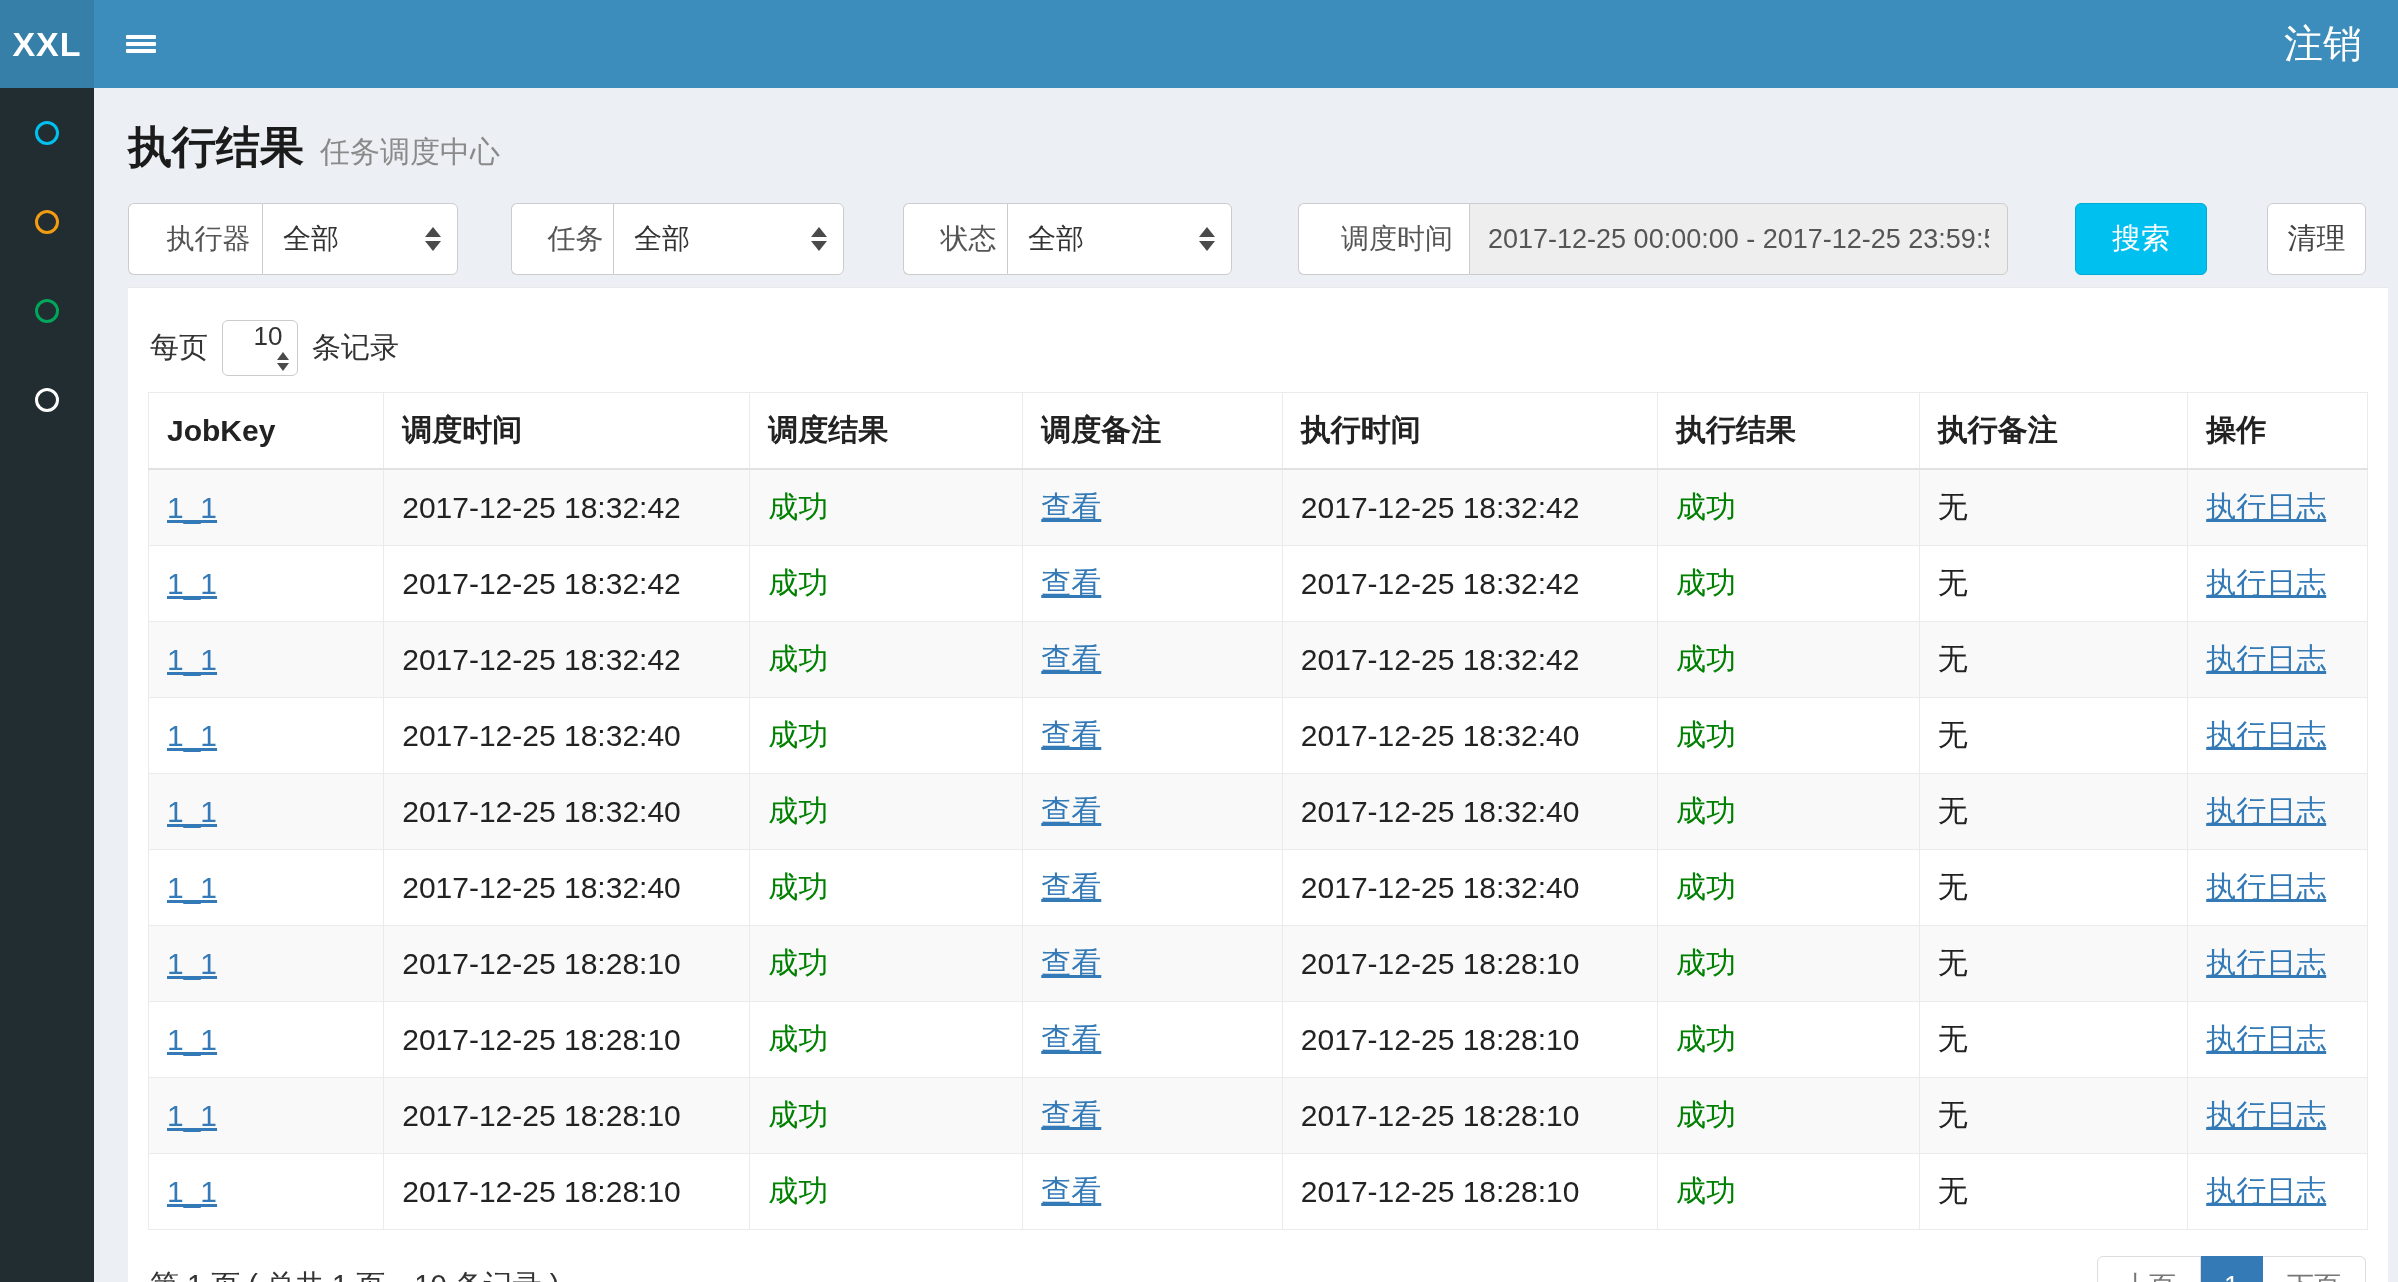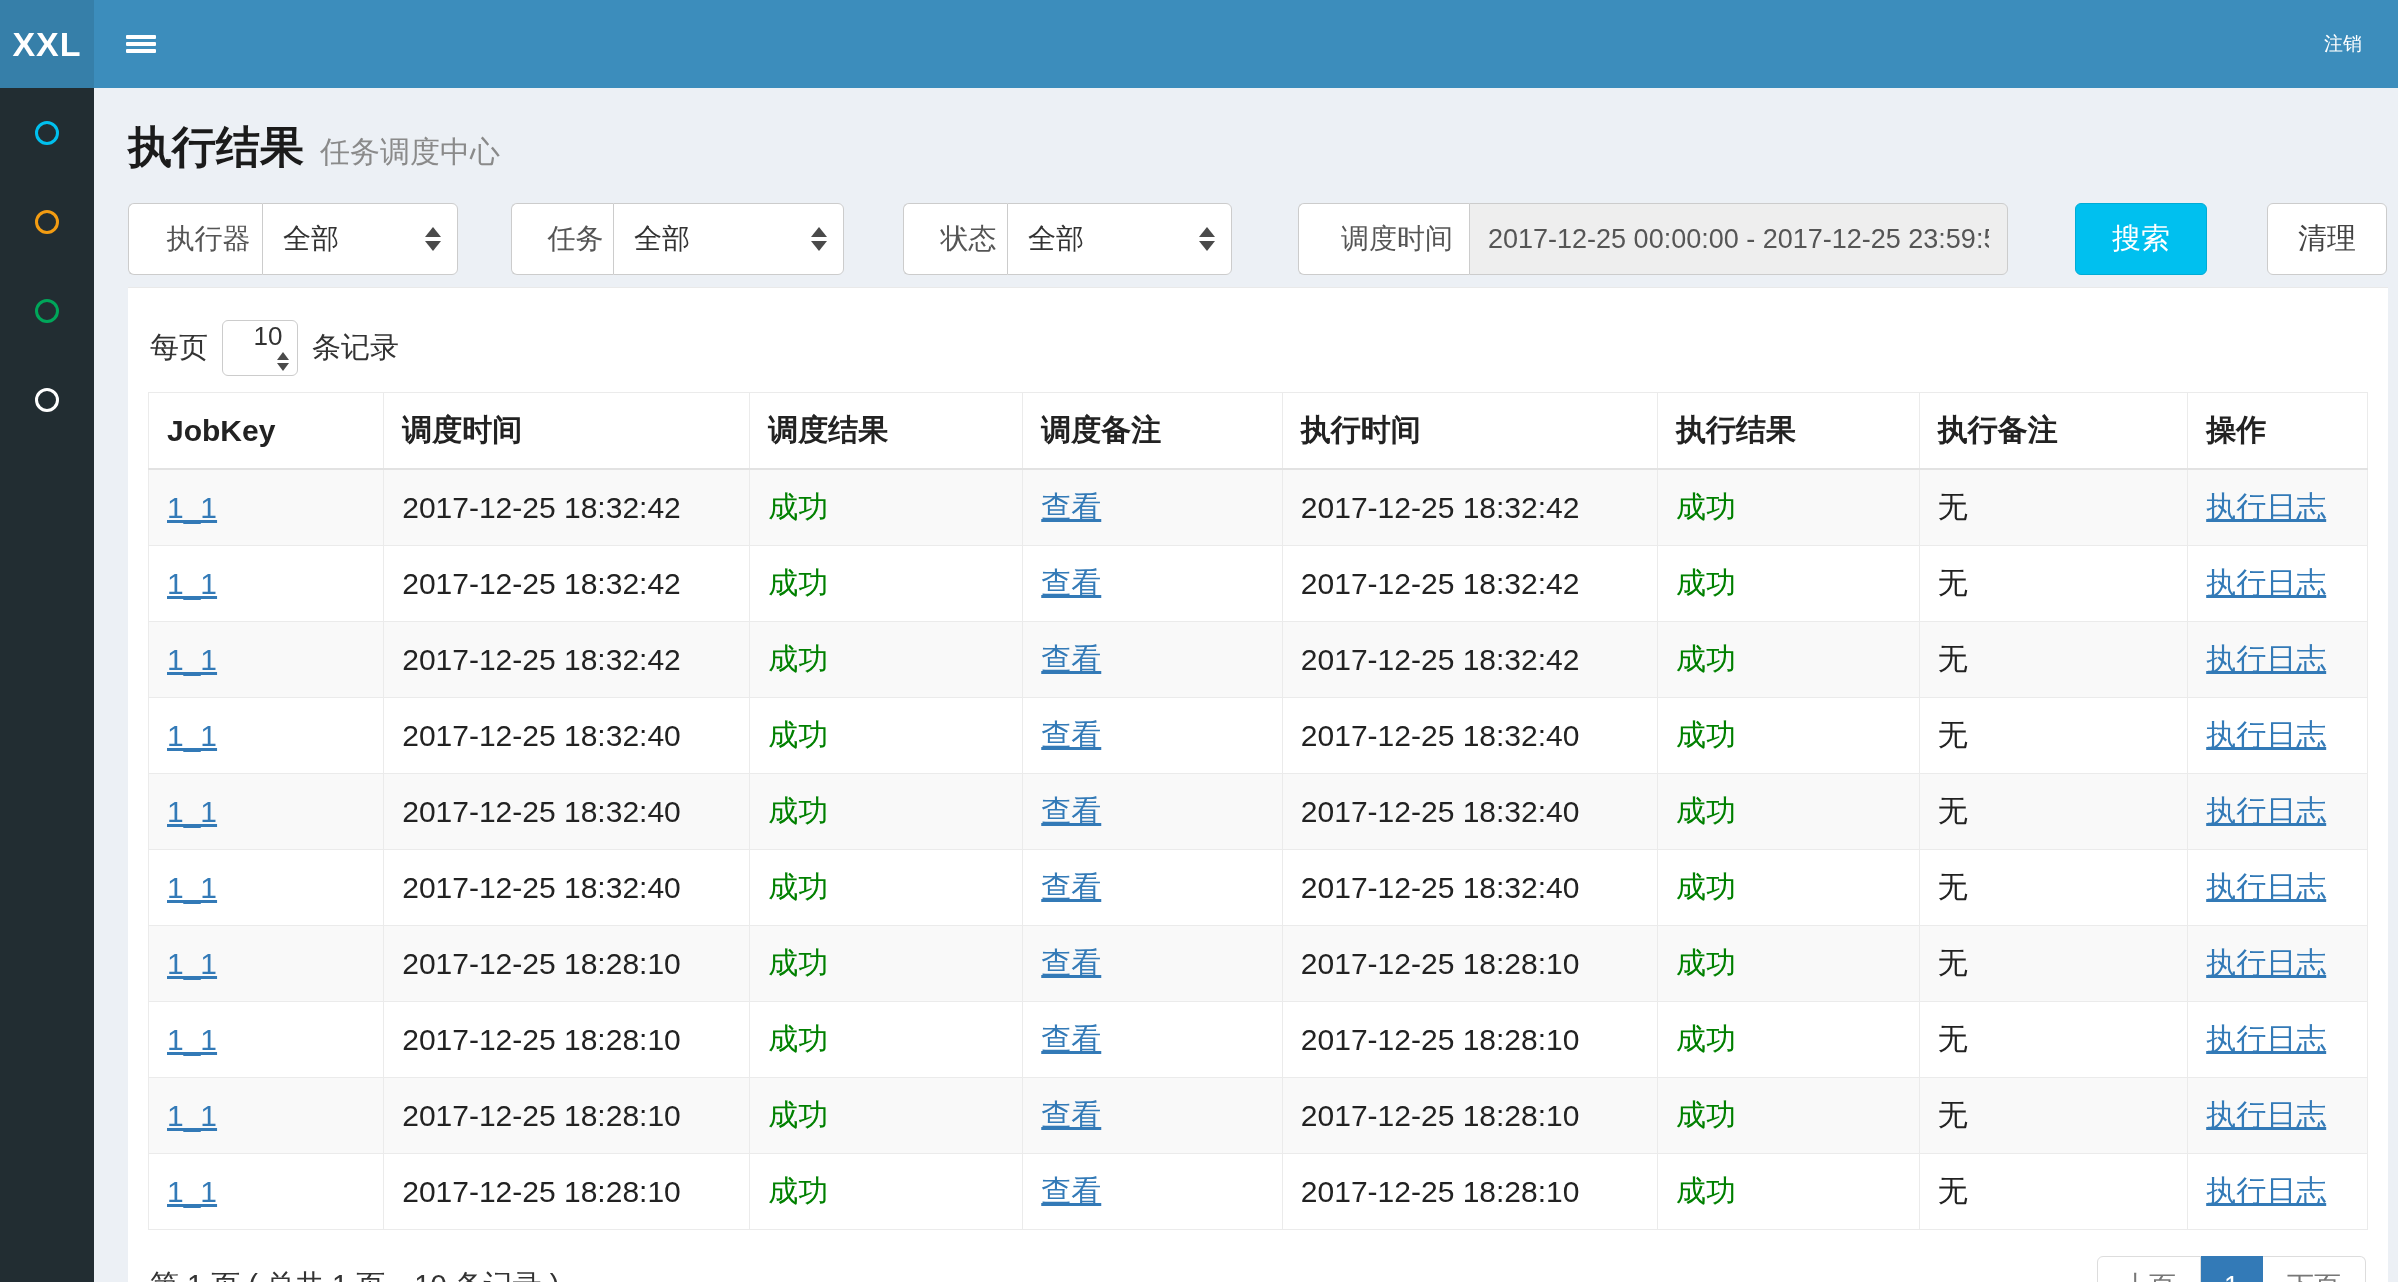--- a/index.html
+++ b/index.html
@@ -14,21 +14,21 @@
     background:var(--content-bg);
     font-family:"Liberation Sans","DejaVu Sans",sans-serif;
     color:#222;
   }
   
   .navbar{height:88px;background:var(--navbar-bg);display:flex;align-items:stretch;}
   .logo{width:94px;background:var(--logo-bg);color:#fff;font-weight:700;font-size:34px;
     display:flex;align-items:center;justify-content:center;letter-spacing:1px;cursor:pointer;}
   .toggle{padding:0 32px;display:flex;flex-direction:column;justify-content:center;cursor:pointer;}
   .toggle i{display:block;width:30px;height:4px;background:#fff;border-radius:1px;margin:3px 0;}
-  .logout{margin-left:auto;display:flex;align-items:center;padding:0 36px;color:#fff;font-size:19px;cursor:pointer;}
+  .logout{margin-left:auto;display:flex;align-items:center;padding:0 36px;color:#fff;font-size:39px;cursor:pointer;}
   
   .sidebar{position:absolute;left:0;top:88px;bottom:0;width:94px;background:var(--sidebar-bg);}
   .sb-item{height:89px;display:flex;align-items:center;justify-content:center;cursor:pointer;}
   .circle-icon{width:24px;height:24px;border-radius:50%;border:3px solid #fff;}
   
   .content{margin-left:94px;}
   .content-header{padding:30px 0 26px 34px;}
   .content-header h1{margin:0;font-size:44px;font-weight:700;color:#1b1b1b;display:flex;align-items:baseline;gap:16px;}
   .content-header .subtitle{font-size:30px;color:#8a8a8a;font-weight:400;}
   
@@ -145,21 +145,21 @@
           </span>
       </div>
     </div>
 
     <div class="input-group" style="margin-left:66px">
       <span class="addon" style="width:171px">调度时间</span>
       <input class="time-input" style="width: 539px;" readonly="" value="2017-12-25 00:00:00 - 2017-12-25 23:59:59">
     </div>
 
     <div class="btn btn-search" style="margin-left:67px;width:132px">搜索</div>
-    <div class="btn btn-clear" style="margin-left:60px;width:120px">清理</div>
+    <div class="btn btn-clear" style="margin-left:60px;width:99px">清理</div>
   </div>
 
   <div class="box">
 
     <div class="length-row">
       <span>每页</span>
       <div class="psel">
         <span>10</span>
         <span class="spin">
             <i class="up"></i>

